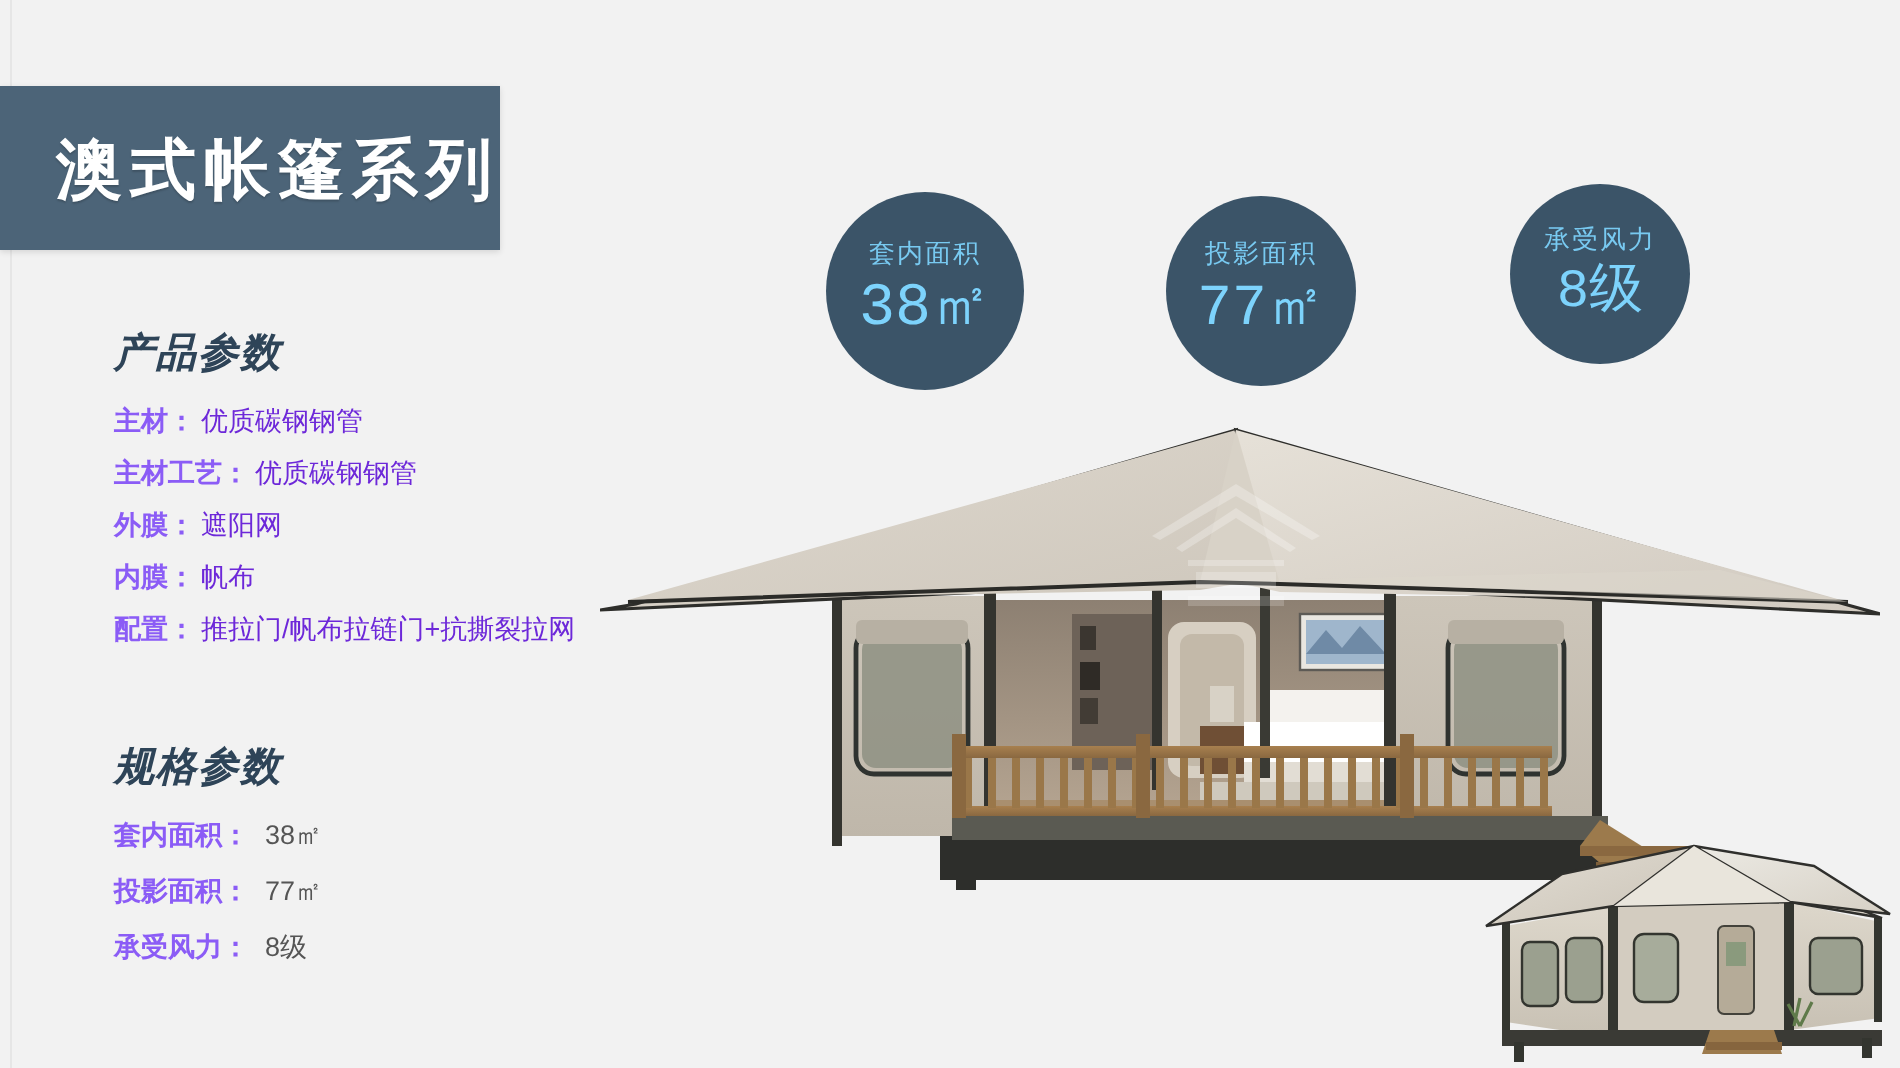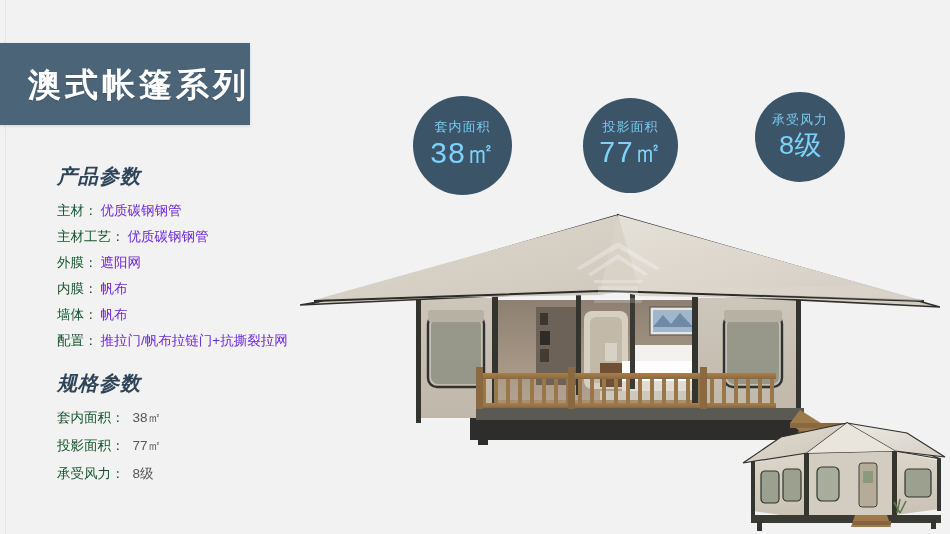--- a/index.html
+++ b/index.html
@@ -34,21 +34,21 @@
   .block-b{top:370px;}
 
   .block-title{
     color:#2e4458;font-size:20px;font-weight:bold;letter-spacing:1px;
     margin-left:57px;margin-bottom:10px;font-style:italic;
   }
   .row{
     margin-left:57px;margin-bottom:5px;
     font-size:13.5px;line-height:21px;white-space:nowrap;
   }
-  .row .lbl{color:#14532d;font-weight:normal;}
+  .row .lbl{color:#8b5cf6;font-weight:bold;}
   .row .val{color:#6d28d9;margin-left:3px;}
   .block-b .row{margin-bottom:7px;}
   .block-b .row .val{margin-left:8px;color:#555;}
 
   
   .circle{
     position:absolute;border-radius:50%;
     background:#3b5468;
     display:flex;flex-direction:column;align-items:center;justify-content:center;
     color:#7dd3fc;
@@ -88,23 +88,20 @@
       <span class="lbl">主材：</span><span class="val">优质碳钢钢管</span>
     </div>
     <div class="row">
       <span class="lbl">主材工艺：</span><span class="val">优质碳钢钢管</span>
     </div>
     <div class="row">
       <span class="lbl">外膜：</span><span class="val">遮阳网</span>
     </div>
     <div class="row">
       <span class="lbl">内膜：</span><span class="val">帆布</span>
-    </div>
-    <div class="row">
-      <span class="lbl">墙体：</span><span class="val">帆布</span>
     </div>
     <div class="row">
       <span class="lbl">配置：</span><span class="val">推拉门/帆布拉链门+抗撕裂拉网</span>
     </div>
   </div>
 
   <div class="spec-block block-b">
     <div class="block-title">规格参数</div>
 
     <div class="row">

